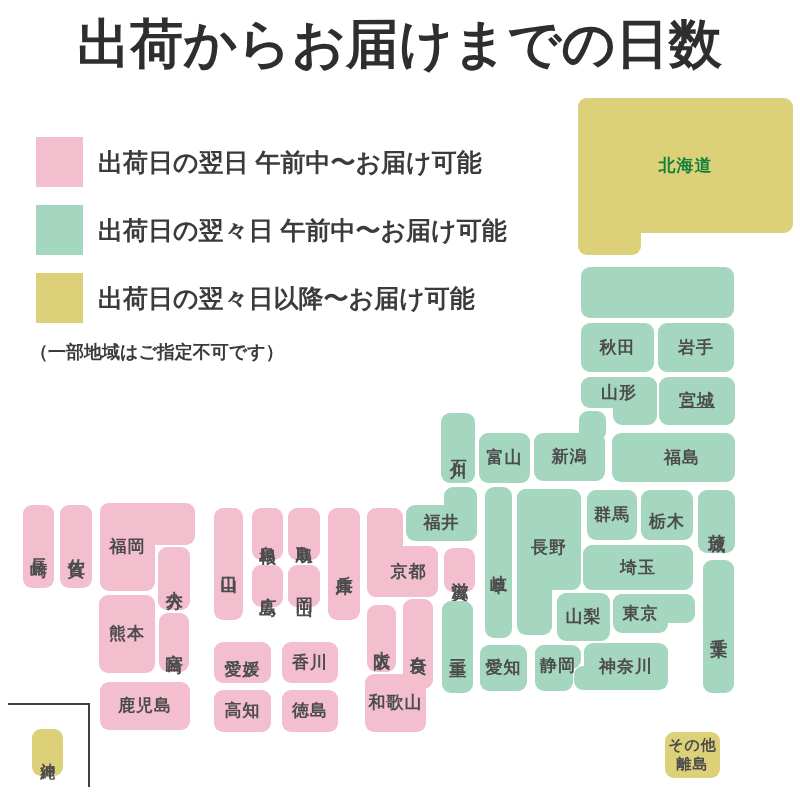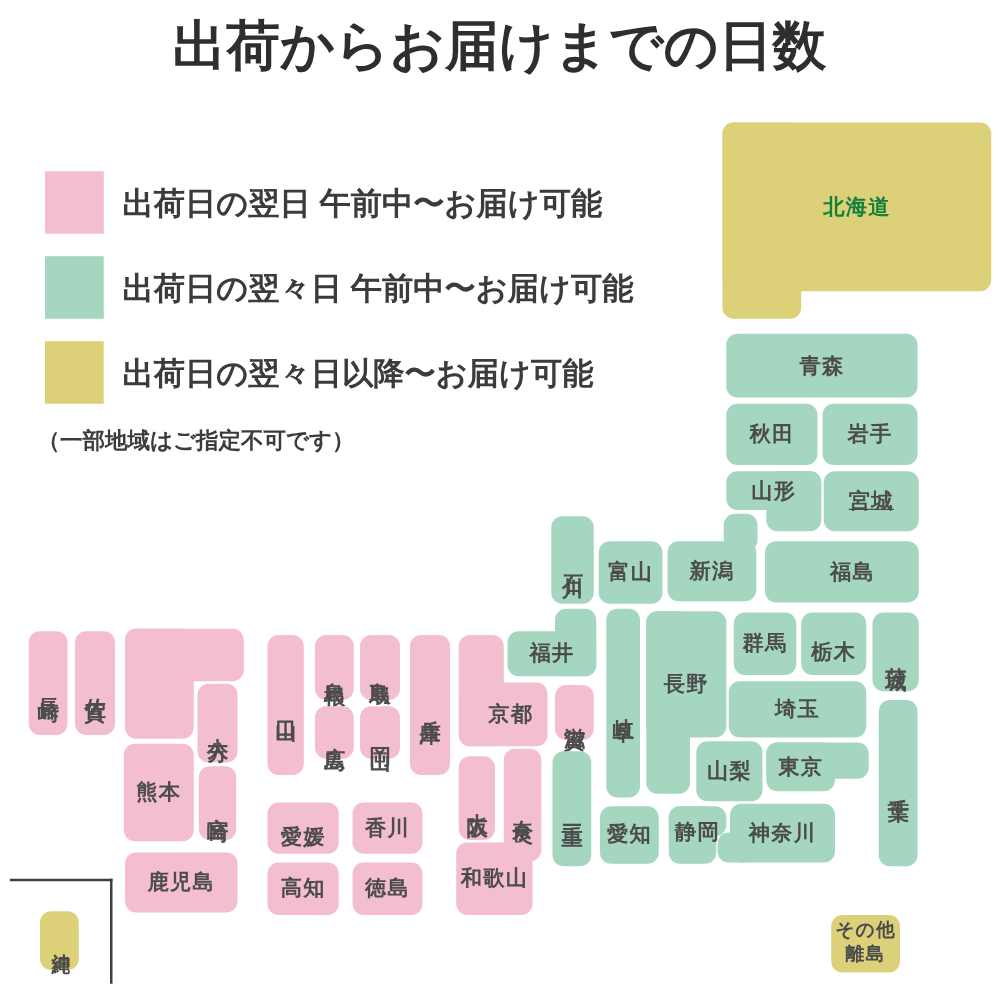--- a/index.html
+++ b/index.html
@@ -3,21 +3,21 @@
 <meta charset="utf-8">
 <style>
   html,body{margin:0;padding:0;}
   body{
     width:800px;height:800px;position:relative;overflow:hidden;
     background:#ffffff;
     font-family:"Liberation Sans", sans-serif;
   }
   .page-title{
     position:absolute;top:12px;left:0;width:799px;
-    text-align:center;font-size:43px;font-weight:bold;
+    text-align:center;font-size:53px;font-weight:bold;
     color:#2e2e2e;letter-spacing:0px;line-height:1.2;
     white-space:nowrap;
   }
   .legend-row{
     position:absolute;left:36px;width:560px;height:50px;
     display:flex;align-items:center;
   }
   .legend-swatch{
     width:47px;height:50px;flex:0 0 47px;margin-right:15px;
   }
@@ -61,21 +61,20 @@
   <div class="legend-label">出荷日の翌々日以降〜お届け可能</div>
 </div>
 <div class="legend-note">（一部地域はご指定不可です）</div>
 
 <div class="japan-map">
   <div class="inset-line" style="border-color: rgb(63, 63, 63);"></div>
 <div class="tile-rect" style="left: 578px; top: 98px; width: 215px; height: 135px; background: rgb(220, 209, 120);"></div>
     <div class="tile-rect" style="left: 578px; top: 98px; width: 63px; height: 157px; background: rgb(220, 209, 120);"></div>
     <div class="tile-label" style="left: 578px; top: 98px; width: 215px; height: 135px; color: #15803d;"><span>北海道</span></div>
     <div class="tile-rect" style="left: 581px; top: 267px; width: 153px; height: 51px; background: rgb(165, 214, 191);"></div>
-    <div class="tile-label" style="left: 581px; top: 267px; width: 153px; height: 51px; color: rgb(76, 76, 76);"><span>青森</span></div>
     <div class="tile-rect" style="left: 581px; top: 323px; width: 73px; height: 49px; background: rgb(165, 214, 191);"></div>
     <div class="tile-label" style="left: 581px; top: 323px; width: 73px; height: 49px; color: rgb(76, 76, 76);"><span>秋田</span></div>
     <div class="tile-rect" style="left: 658px; top: 323px; width: 76px; height: 49px; background: rgb(165, 214, 191);"></div>
     <div class="tile-label" style="left: 658px; top: 323px; width: 76px; height: 49px; color: rgb(76, 76, 76);"><span>岩手</span></div>
     <div class="tile-rect" style="left: 581px; top: 377px; width: 76px; height: 31px; background: rgb(165, 214, 191);"></div>
     <div class="tile-rect" style="left: 613px; top: 377px; width: 44px; height: 48px; background: rgb(165, 214, 191);"></div>
     <div class="tile-label" style="left: 581px; top: 377px; width: 76px; height: 31px; color: rgb(76, 76, 76);"><span>山形</span></div>
     <div class="tile-rect" style="left: 659px; top: 377px; width: 76px; height: 48px; background: rgb(165, 214, 191);"></div>
     <div class="tile-label" style="left: 659px; top: 377px; width: 76px; height: 48px; color: rgb(76, 76, 76); text-decoration: underline;"><span>宮城</span></div>
     <div class="tile-rect" style="left: 534px; top: 433px; width: 71px; height: 48px; background: rgb(165, 214, 191);"></div>
@@ -146,20 +145,21 @@
     <div class="tile-rect" style="left: 214px; top: 642px; width: 57px; height: 41px; background: rgb(243, 190, 205);"></div>
     <div class="tile-label" style="left: 214px; top: 642px; width: 57px; height: 56px; color: rgb(76, 76, 76);"><span>愛媛</span></div>
     <div class="tile-rect" style="left: 282px; top: 642px; width: 56px; height: 41px; background: rgb(243, 190, 205);"></div>
     <div class="tile-label" style="left: 282px; top: 642px; width: 56px; height: 41px; color: rgb(76, 76, 76);"><span>香川</span></div>
     <div class="tile-rect" style="left: 214px; top: 690px; width: 57px; height: 42px; background: rgb(243, 190, 205);"></div>
     <div class="tile-label" style="left: 214px; top: 690px; width: 57px; height: 42px; color: rgb(76, 76, 76);"><span>高知</span></div>
     <div class="tile-rect" style="left: 282px; top: 690px; width: 56px; height: 42px; background: rgb(243, 190, 205);"></div>
     <div class="tile-label" style="left: 282px; top: 690px; width: 56px; height: 42px; color: rgb(76, 76, 76);"><span>徳島</span></div>
     <div class="tile-rect" style="left: 100px; top: 503px; width: 55px; height: 88px; background: rgb(243, 190, 205);"></div>
     <div class="tile-rect" style="left: 100px; top: 503px; width: 95px; height: 42px; background: rgb(243, 190, 205);"></div>
+    <div class="tile-label" style="left: 100px; top: 503px; width: 55px; height: 88px; color: rgb(76, 76, 76);"><span>福岡</span></div>
     <div class="tile-rect" style="left: 60px; top: 505px; width: 32px; height: 83px; background: rgb(243, 190, 205);"></div>
     <div class="tile-label vert" style="left: 60px; top: 505px; width: 32px; height: 83px; color: rgb(76, 76, 76);"><span>佐賀</span></div>
     <div class="tile-rect" style="left: 23px; top: 505px; width: 31px; height: 83px; background: rgb(243, 190, 205);"></div>
     <div class="tile-label vert" style="left: 23px; top: 505px; width: 31px; height: 83px; color: rgb(76, 76, 76);"><span>長崎</span></div>
     <div class="tile-rect" style="left: 158px; top: 547px; width: 32px; height: 63px; background: rgb(243, 190, 205);"></div>
     <div class="tile-label vert" style="left: 158px; top: 547px; width: 32px; height: 63px; color: rgb(76, 76, 76);"><span>大分</span></div>
     <div class="tile-rect" style="left: 99px; top: 595px; width: 56px; height: 78px; background: rgb(243, 190, 205);"></div>
     <div class="tile-label" style="left: 99px; top: 595px; width: 56px; height: 78px; color: rgb(76, 76, 76);"><span>熊本</span></div>
     <div class="tile-rect" style="left: 159px; top: 613px; width: 30px; height: 59px; background: rgb(243, 190, 205);"></div>
     <div class="tile-label vert" style="left: 159px; top: 613px; width: 30px; height: 59px; color: rgb(76, 76, 76);"><span>宮崎</span></div>

